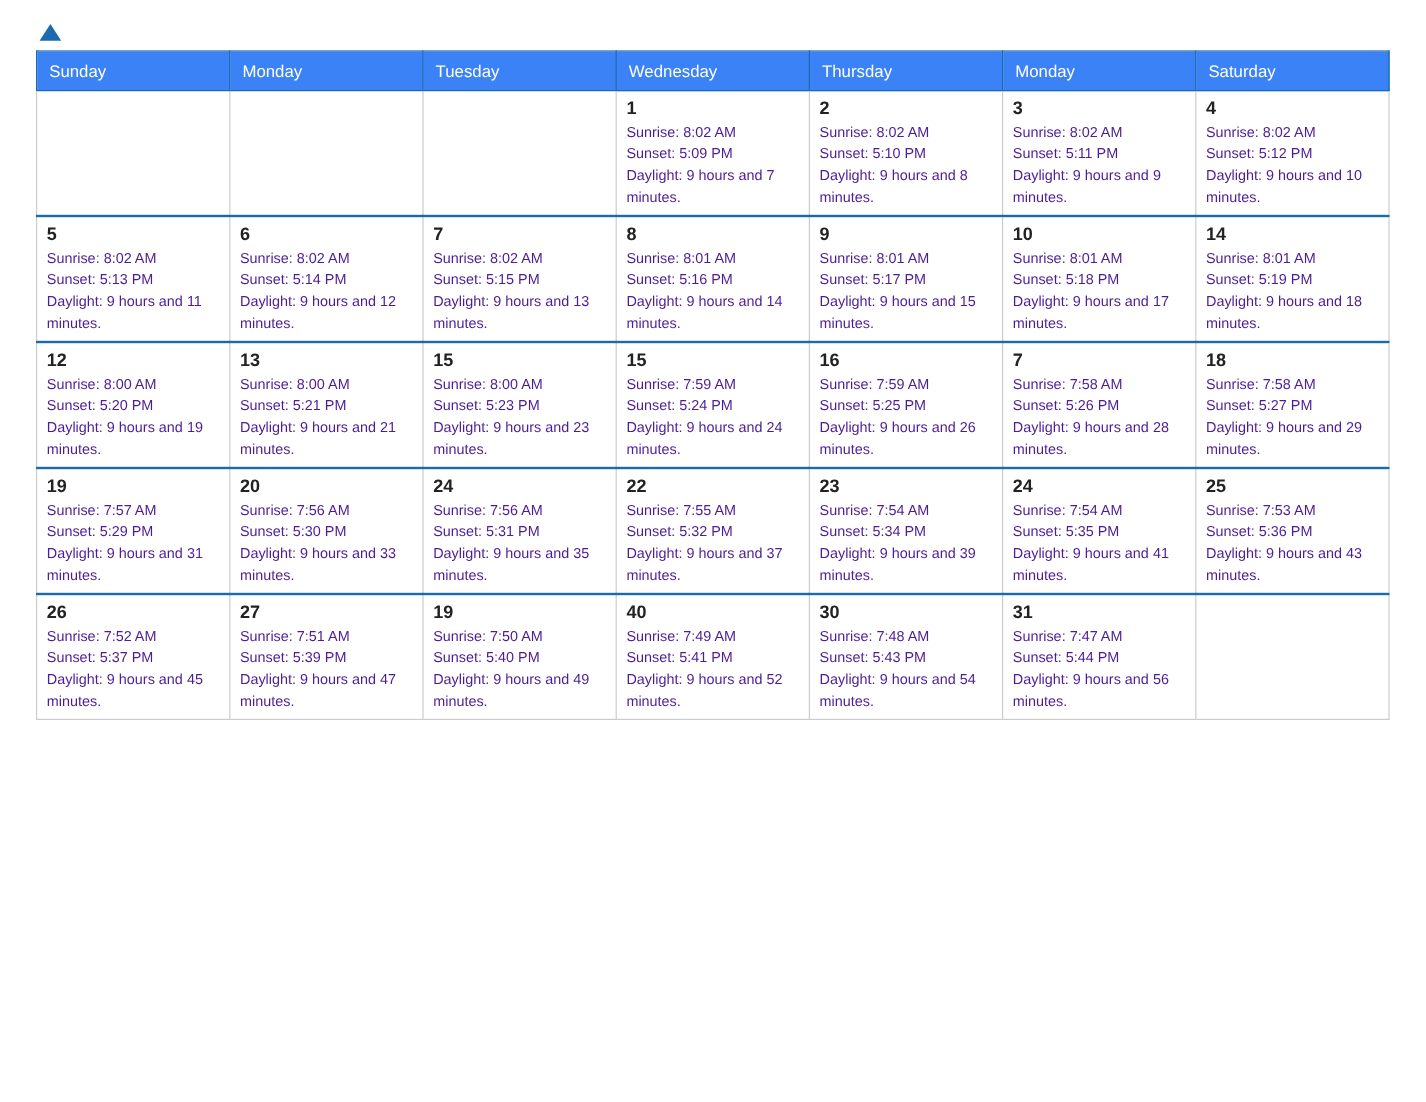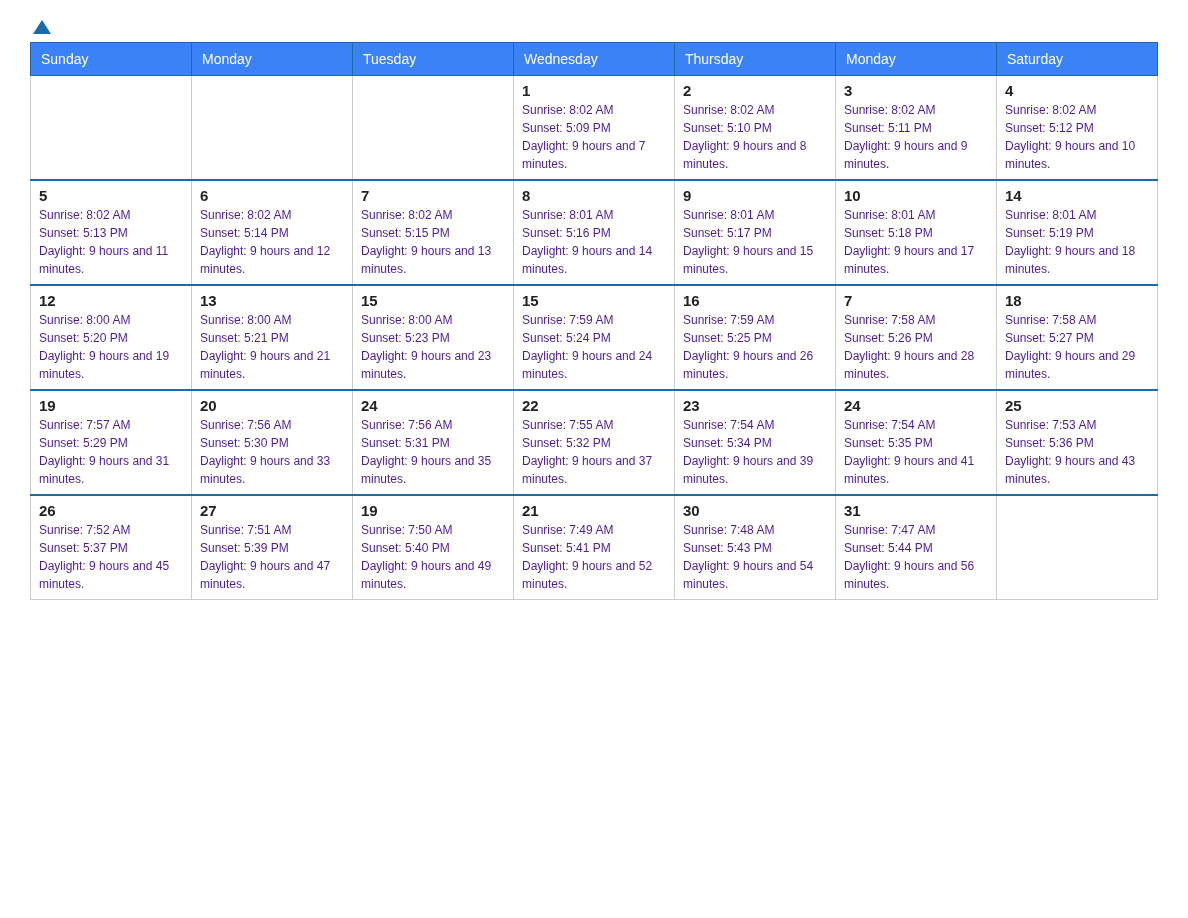--- a/index.html
+++ b/index.html
@@ -254,21 +254,21 @@
         </td>
         <td>
           <span class="day-number">27</span>
           <div class="sun-info">Sunrise: 7:51 AM<br>Sunset: 5:39 PM<br>Daylight: 9 hours and 47 minutes.</div>
         </td>
         <td>
           <span class="day-number">19</span>
           <div class="sun-info">Sunrise: 7:50 AM<br>Sunset: 5:40 PM<br>Daylight: 9 hours and 49 minutes.</div>
         </td>
         <td>
-          <span class="day-number">21</span>
+          <span class="day-number">40</span>
           <div class="sun-info">Sunrise: 7:49 AM<br>Sunset: 5:41 PM<br>Daylight: 9 hours and 52 minutes.</div>
         </td>
         <td>
           <span class="day-number">30</span>
           <div class="sun-info">Sunrise: 7:48 AM<br>Sunset: 5:43 PM<br>Daylight: 9 hours and 54 minutes.</div>
         </td>
         <td>
           <span class="day-number">31</span>
           <div class="sun-info">Sunrise: 7:47 AM<br>Sunset: 5:44 PM<br>Daylight: 9 hours and 56 minutes.</div>
         </td>

